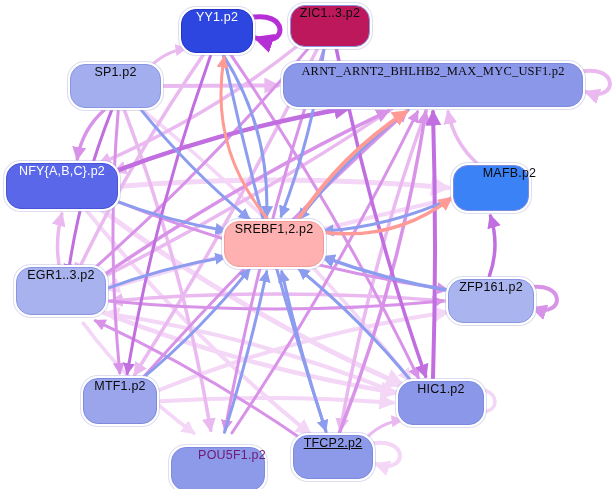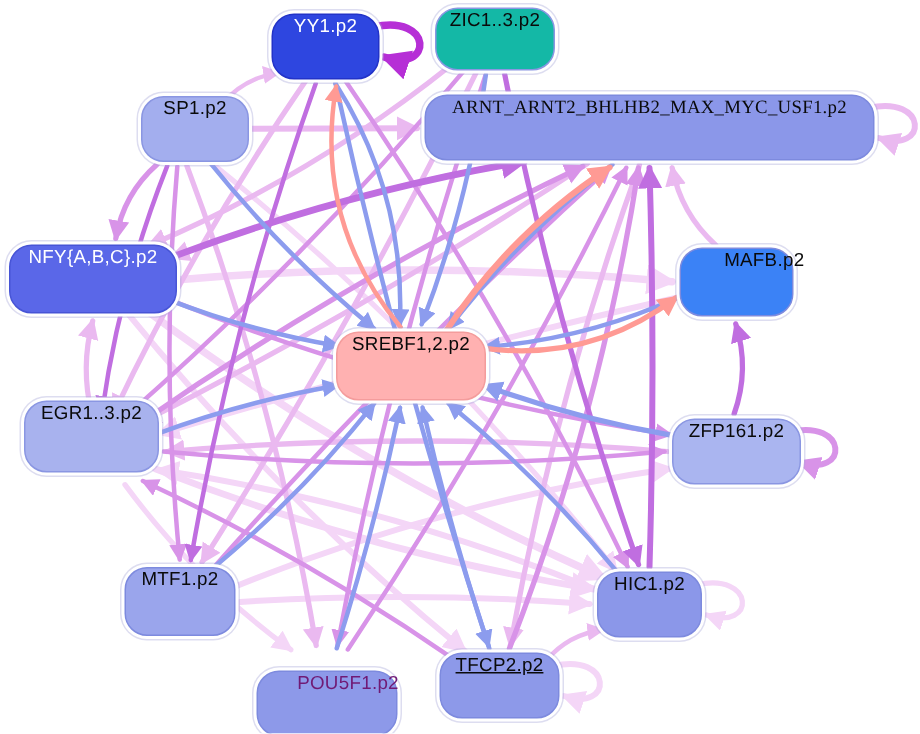--- a/index.html
+++ b/index.html
@@ -106,24 +106,24 @@
         <path d="M 579 72 C 619 63, 619 103, 586 92" fill="none" stroke="#eab9f0" stroke-width="4" stroke-linecap="round" marker-end="url(#arrow-pink)"></path>
         <path d="M 526 288 C 566 279, 566 319, 533 308" fill="none" stroke="#d893e8" stroke-width="4" stroke-linecap="round" marker-end="url(#arrow-orchid)"></path>
         <path d="M 464 390 C 504 381, 504 421, 471 410" fill="none" stroke="#f4d6f7" stroke-width="3.5" stroke-linecap="round" marker-end="url(#arrow-lightpink)"></path>
         <path d="M 369 444 C 409 435, 409 475, 376 464" fill="none" stroke="#f4d6f7" stroke-width="4" stroke-linecap="round" marker-end="url(#arrow-lightpink)"></path>
       </g>
   </svg>
   <div id="node-layer">
       <div class="graph-node" style="left: 181px; top: 9px; width: 72px; height: 44px; background: rgb(46, 70, 224); border: 1px solid rgb(34, 51, 200); color: rgb(255, 255, 255);">
         <span>YY1.p2</span>
       </div>
-      <div class="graph-node" style="left: 290px; top: 5px; width: 80px; height: 42px; background: #14b8a6; border: 1px solid rgb(138, 150, 226); color: rgb(10, 10, 10);">
+      <div class="graph-node" style="left: 290px; top: 5px; width: 80px; height: 42px; background: #be185d; border: 1px solid rgb(138, 150, 226); color: rgb(10, 10, 10);">
         <span>ZIC1..3.p2</span>
       </div>
-      <div class="graph-node" style="left: 94px; top: 64px; width: 72px; height: 44px; background: rgb(163, 174, 238); border: 1px solid rgb(138, 150, 226); color: rgb(10, 10, 10);">
+      <div class="graph-node" style="left: 70px; top: 64px; width: 91px; height: 44px; background: rgb(163, 174, 238); border: 1px solid rgb(138, 150, 226); color: rgb(10, 10, 10);">
         <span>SP1.p2</span>
       </div>
       <div class="graph-node" style="left: 283px; top: 63px; width: 300px; height: 44px; background: rgb(139, 151, 233); border: 1px solid rgb(125, 138, 222); color: rgb(10, 10, 10); font-family: Liberation Serif, serif;">
         <span>ARNT_ARNT2_BHLHB2_MAX_MYC_USF1.p2</span>
       </div>
       <div class="graph-node" style="left: 6px; top: 163px; width: 112px; height: 46px; background: rgb(90, 103, 232); border: 1px solid rgb(71, 84, 214); color: rgb(255, 255, 255);">
         <span>NFY{A,B,C}.p2</span>
       </div>
       <div class="graph-node" style="left: 453px; top: 165px; width: 76px; height: 46px; background: #3b82f6; border: 1px solid rgb(125, 138, 222); color: rgb(10, 10, 10); padding-left: 37px;">
         <span>MAFB.p2</span>
@@ -133,21 +133,21 @@
       </div>
       <div class="graph-node" style="left: 16px; top: 267px; width: 90px; height: 48px; background: rgb(168, 178, 238); border: 1px solid rgb(138, 150, 226); color: rgb(10, 10, 10);">
         <span>EGR1..3.p2</span>
       </div>
       <div class="graph-node" style="left: 448px; top: 279px; width: 86px; height: 44px; background: rgb(170, 181, 240); border: 1px solid rgb(138, 150, 226); color: rgb(10, 10, 10);">
         <span>ZFP161.p2</span>
       </div>
       <div class="graph-node" style="left: 83px; top: 378px; width: 74px; height: 46px; background: rgb(154, 165, 236); border: 1px solid rgb(125, 138, 222); color: rgb(10, 10, 10);">
         <span>MTF1.p2</span>
       </div>
-      <div class="graph-node" style="left: 398px; top: 381px; width: 70px; height: 44px; background: rgb(139, 151, 233); border: 1px solid rgb(125, 138, 222); color: rgb(10, 10, 10);">
+      <div class="graph-node" style="left: 398px; top: 381px; width: 86px; height: 44px; background: rgb(139, 151, 233); border: 1px solid rgb(125, 138, 222); color: rgb(10, 10, 10);">
         <span>HIC1.p2</span>
       </div>
       <div class="graph-node" style="left: 171px; top: 447px; width: 94px; height: 44px; background: rgb(141, 153, 233); border: 1px solid rgb(125, 138, 222); color: #701a75; padding-left: 28px;">
         <span>POU5F1.p2</span>
       </div>
       <div class="graph-node" style="left: 293px; top: 435px; width: 80px; height: 44px; background: rgb(141, 153, 233); border: 1px solid rgb(125, 138, 222); color: rgb(10, 10, 10); text-decoration: underline;">
         <span>TFCP2.p2</span>
       </div>
     </div>
 </div>

